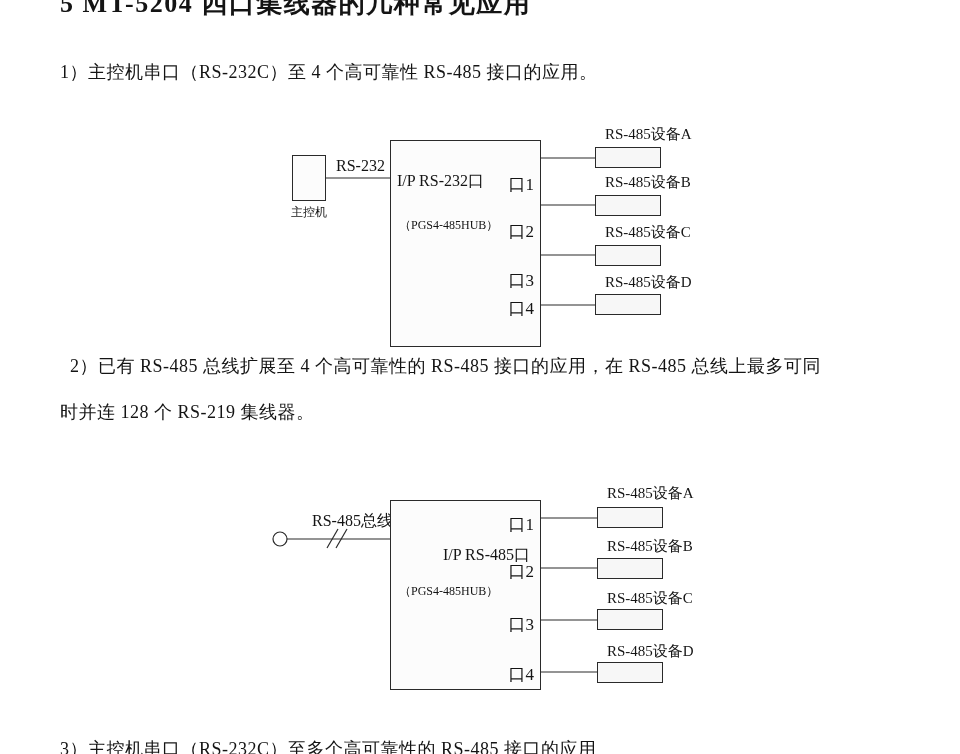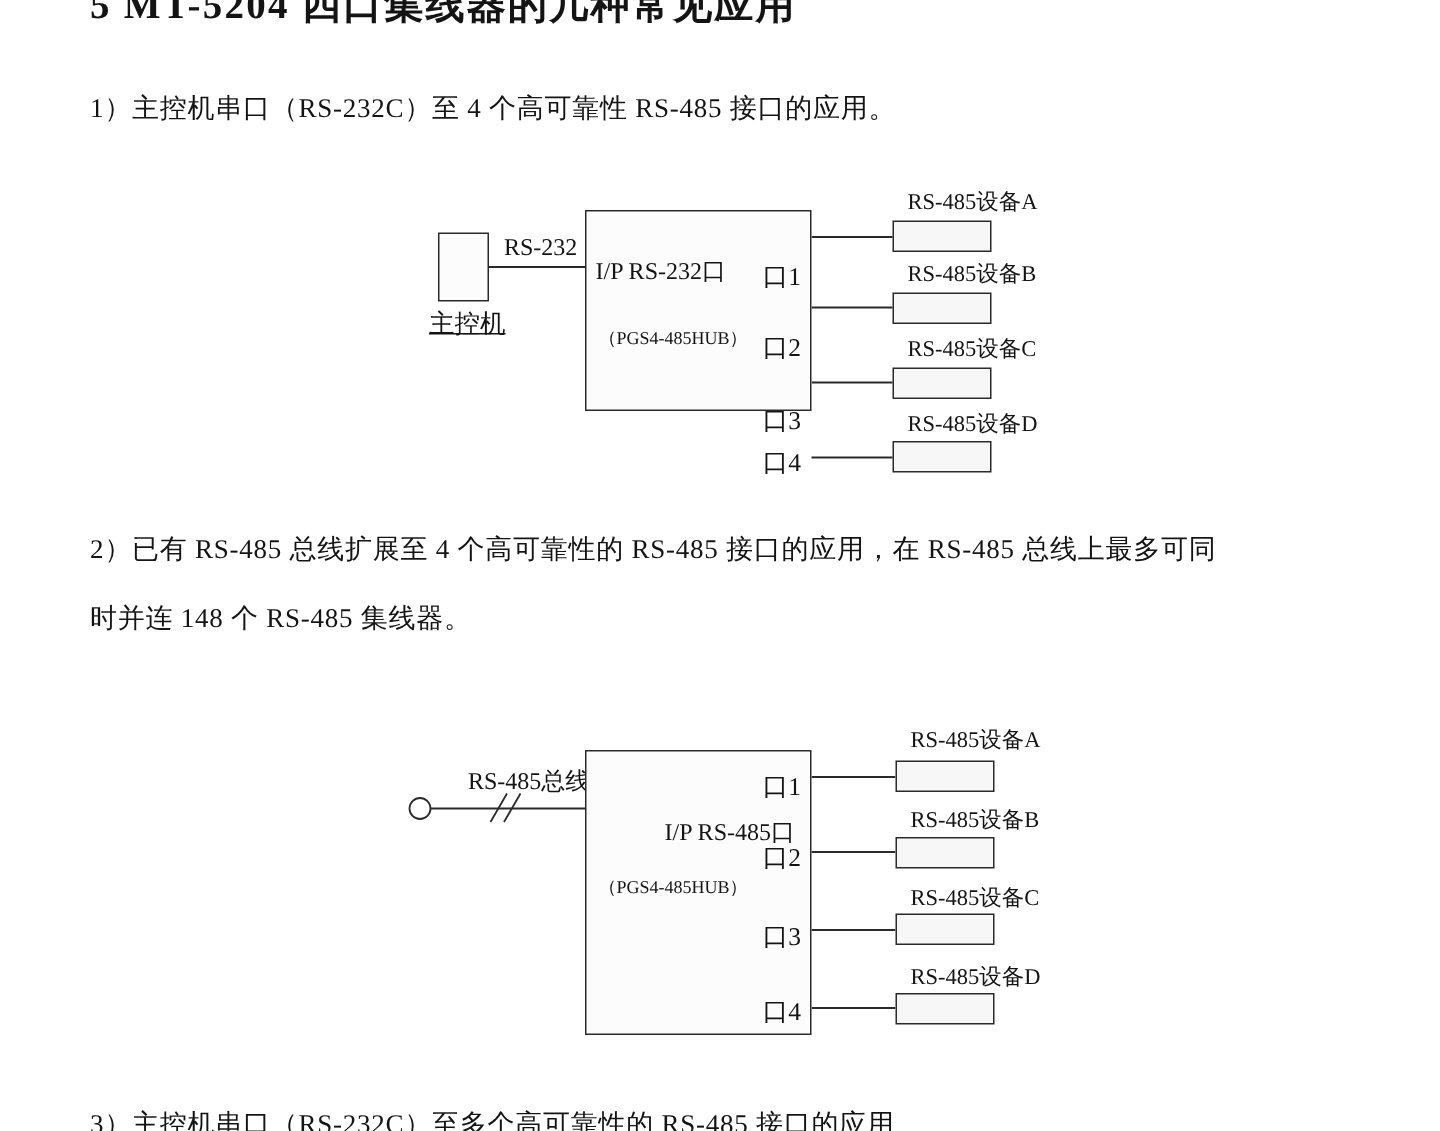--- a/index.html
+++ b/index.html
@@ -10,38 +10,38 @@
     overflow:hidden;
     font-family:"Liberation Serif","DejaVu Serif",serif;
     color:#141414;
   }
   .abs { position:absolute; white-space:nowrap; }
 
   
   .heading { left:60px; top:-14px; font-size:26px; font-weight:bold; letter-spacing:1.5px; }
   .para { font-size:18px; letter-spacing:0.5px; }
   .p1 { left:60px; top:60px;font-family:Liberation Serif, serif; }
-  .p2a { left:60px; top:354px; }
+  .p2a { left:70px; top:354px; }
   .p2b { left:60px; top:400px; }
   .p3 { left:60px; top:737px; }
 
   
   .box { position:absolute; border:1px solid #2a2a2a; background:#fcfcfc; }
   .dev { width:66px; height:21px; background:#f7f7f7; }
   .dev-lbl { font-size:15px;margin-left:29px; }
   .hub { }
   .hub .hub-input { position:absolute; left:6px; font-size:16px; white-space:nowrap; }
   .hub .hub-name  { position:absolute; left:8px; font-size:12px; white-space:nowrap; }
   .hub .port { position:absolute; right:6px; font-size:17px; white-space:nowrap; }
 
   
   .host-box   { left:292px; top:155px; width:34px; height:46px; }
-  .host-label { left:281px; top:204px; width:56px; text-align:right; font-size:17px;text-decoration:underline; }
+  .host-label { left:281px; top:204px; width:56px; text-align:center; font-size:12px; }
   .link-label-1 { left:336px; top:157px; font-size:16px; }
-  .hub1 { left:390px; top:140px; width:151px; height:134px; }
+  .hub1 { left:390px; top:140px; width:151px; height:207px; }
   .hub1 .hub-input { top:30px; }
   .hub1 .hub-name  { top:76px; }
   .hub1 .port-1 { top:32px; }
   .hub1 .port-2 { top:79px; }
   .hub1 .port-3 { top:128px; }
   .hub1 .port-4 { top:156px; }
   .d1-lbl-a { left:576px; top:125px; }
   .d1-lbl-b { left:576px; top:173px; }
   .d1-lbl-c { left:576px; top:223px; }
   .d1-lbl-d { left:576px; top:273px; }
@@ -89,21 +89,21 @@
     <line x1="541" y1="568" x2="597" y2="568"></line>
     <line x1="541" y1="620" x2="597" y2="620"></line>
     <line x1="541" y1="672" x2="597" y2="672"></line>
     <circle cx="280" cy="539" r="7" fill="#ffffff"></circle>
   </g>
 </svg>
 
 <h1 class="abs heading">5 MT-5204 四口集线器的几种常见应用</h1>
 <p class="abs para p1">1）主控机串口（RS-232C）至 4 个高可靠性 RS-485 接口的应用。</p>
 <p class="abs para p2a">2）已有 RS-485 总线扩展至 4 个高可靠性的 RS-485 接口的应用，在 RS-485 总线上最多可同</p>
-<p class="abs para p2b">时并连 148 个 RS-485 集线器。</p>
+<p class="abs para p2b">时并连 128 个 RS-219 集线器。</p>
 <p class="abs para p3">3）主控机串口（RS-232C）至多个高可靠性的 RS-485 接口的应用</p>
 
 <div class="box host-box"></div>
 <div class="abs host-label">主控机</div>
 <div class="abs link-label-1">RS-232</div>
 
 <div class="box hub hub1">
   <div class="hub-input">I/P RS-232口</div>
   <div class="hub-name">（PGS4-485HUB）</div>
   <div class="port port-1">口1</div>

